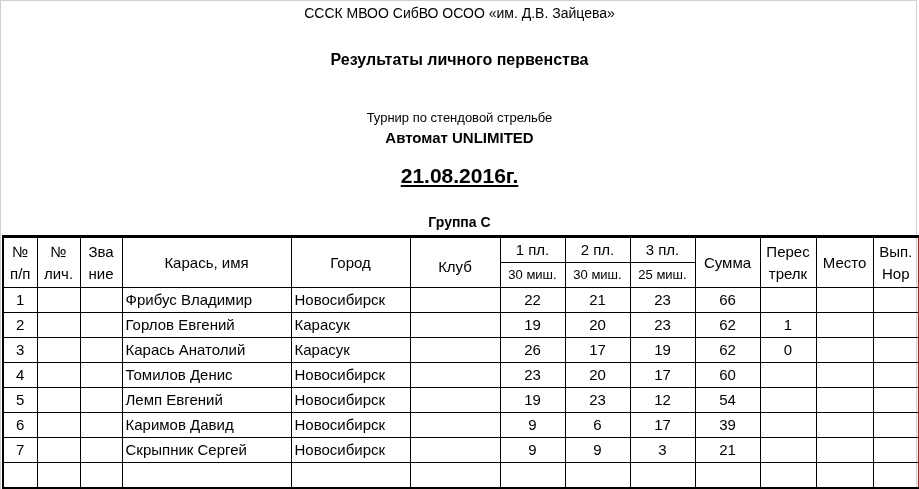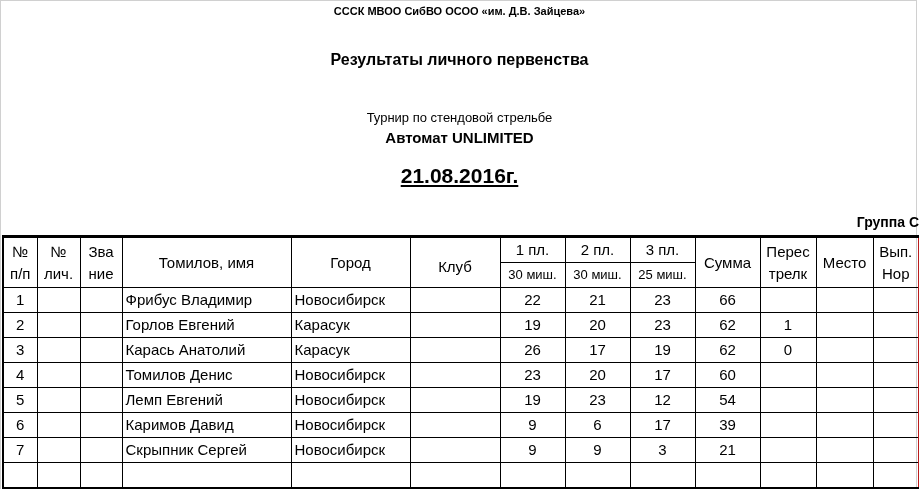--- a/index.html
+++ b/index.html
@@ -1,26 +1,26 @@
 <!DOCTYPE html>
 <html><head>
 <meta charset="utf-8">
 <style>
   html, body { margin:0; padding:0; background:#fff; }
   body { width:919px; height:489px; position:relative; overflow:hidden;
          font-family:"Liberation Sans", "DejaVu Sans", sans-serif; color:#000; }
   .frame { position:absolute; left:0; top:0; width:917px; height:489px;
            border-left:1px solid #d0d0d0; border-top:1px solid #d0d0d0; border-right:1px solid #d0d0d0; box-sizing:border-box; }
   .title { position:absolute; left:0; width:919px; text-align:center; }
-  .t-org { top:5px; font-size:11px; font-weight:bold; }
+  .t-org { top:5px; font-size:14px; font-weight:normal; }
   .t-results { top:51px; font-size:16px; font-weight:bold; }
   .t-tourn { top:110px; font-size:13px; }
   .t-event { top:129px; font-size:15px; font-weight:bold; }
   .t-date { top:164px; font-size:21px; font-weight:bold;text-decoration:underline; }
-  .t-group { top:214px; font-size:14px; font-weight:bold;text-align:right; }
+  .t-group { top:214px; font-size:14px; font-weight:bold; }
 
   table.res { position:absolute; left:2px; top:235px; border-collapse:collapse;
               table-layout:fixed; width:916px; font-size:15px; }
   table.res td { border:1px solid #000; padding:0; height:24px; line-height:18px;
                  overflow:hidden; white-space:nowrap; }
   table.res thead td { text-align:center; }
   table.res tr.top td { border-top:3px solid #000; }
   table.res tr.last td { border-bottom:3px solid #000; }
   table.res td.lft { border-left:2px solid #000; }
   table.res td.rgt { border-right:2px solid #b91c1c; }
@@ -55,21 +55,21 @@
     <col style="width:65px">
       <col style="width:56px">
       <col style="width:57px">
     <col style="width:46px">
   </colgroup>
   <thead>
     <tr class="top">
       <td rowspan="2" class="lft two"><span>№</span><br><span>п/п</span></td>
       <td rowspan="2" class="two"><span>№</span><br><span>лич.</span></td>
       <td rowspan="2" class="two"><span>Зва</span><br><span>ние</span></td>
-      <td rowspan="2">Томилов, имя</td>
+      <td rowspan="2">Карась, имя</td>
       <td rowspan="2">Город</td>
       <td rowspan="2" style="vertical-align:top;padding-top:20px">Клуб</td>
       <td>1 пл.</td>
       <td>2 пл.</td>
       <td>3 пл.</td>
       <td rowspan="2">Сумма</td>
       <td rowspan="2" class="two"><span>Перес</span><br><span>трелк</span></td>
       <td rowspan="2">Место</td>
       <td rowspan="2" class="rgt two"><span>Вып.</span><br><span>Нор</span></td>
     </tr>

